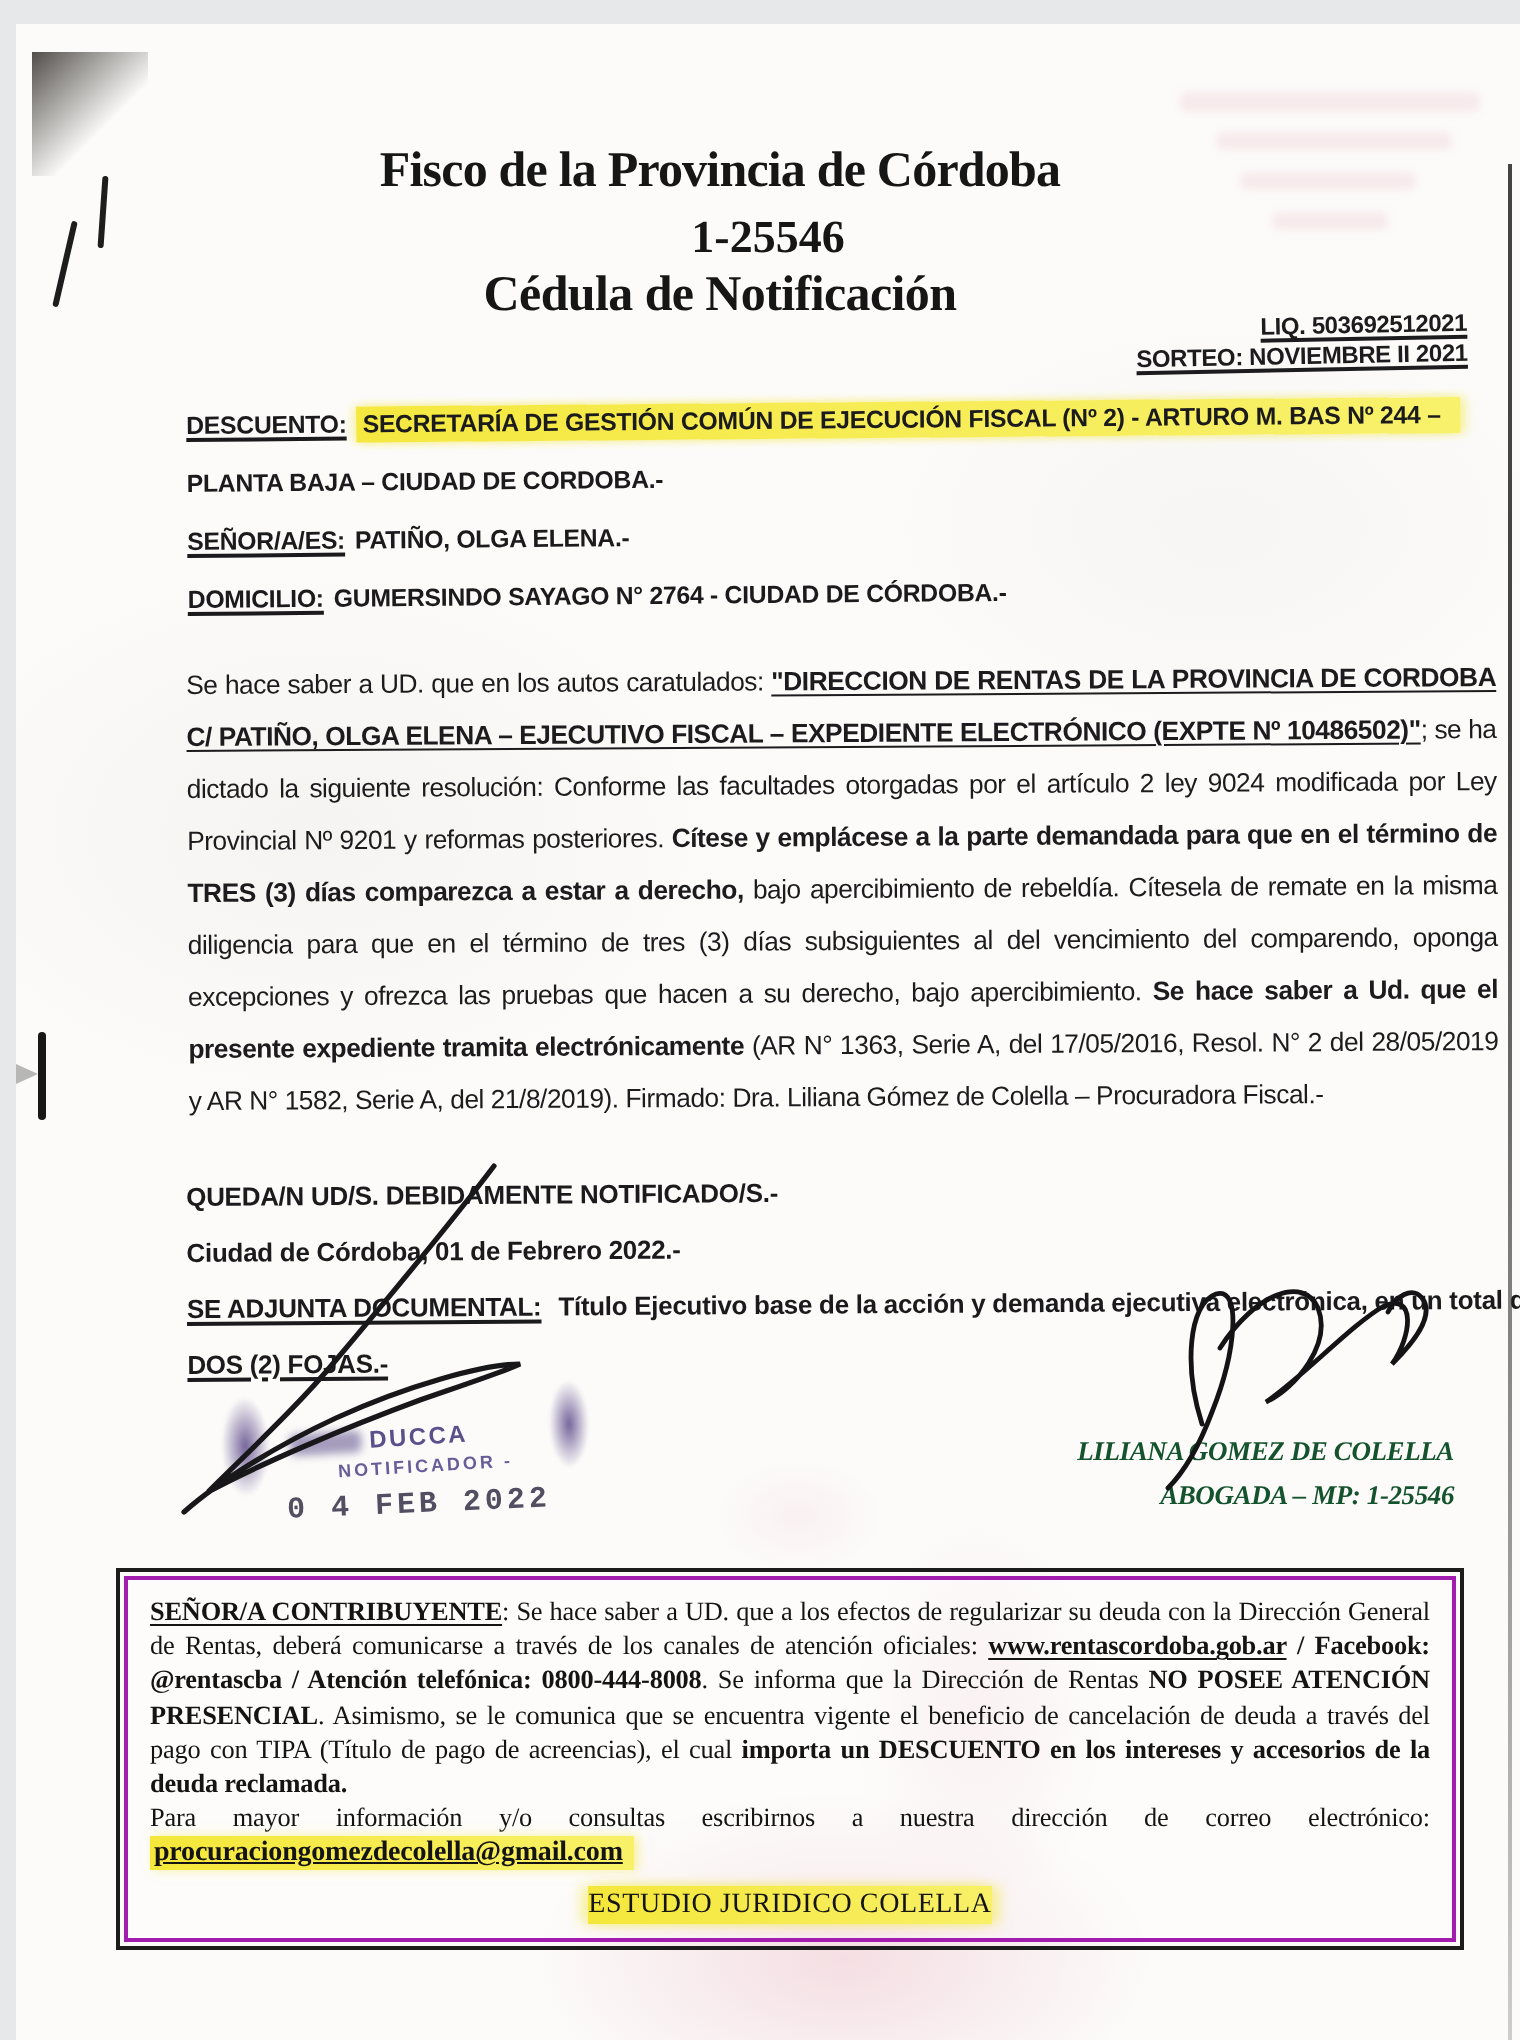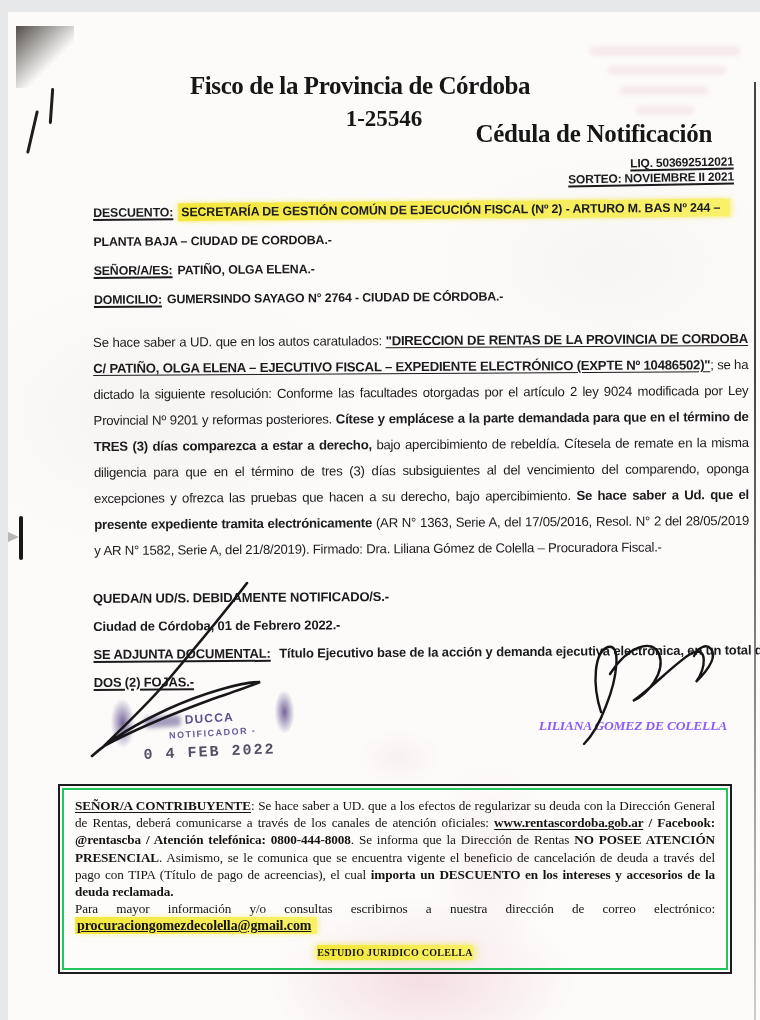--- a/index.html
+++ b/index.html
@@ -23,22 +23,22 @@
   .pen-mark{position:absolute;background:#1d1d1d;border-radius:2px;}
   .staple{position:absolute;left:11px;top:504px;width:4px;height:44px;background:#171717;border-radius:2px;}
   .staple-arrow{position:absolute;left:0px;top:520px;width:0;height:0;
       border-top:5px solid transparent;border-bottom:5px solid transparent;border-left:11px solid #9a9a9a;opacity:.7;}
   .bleed{position:absolute;background:rgba(224,150,165,.16);filter:blur(2px);border-radius:3px;}
   .doc-header{position:absolute;left:0;top:0;width:704px;text-align:center;color:#161616;}
   .t1{position:absolute;top:60px;width:100%;font-family:"Liberation Serif",serif;
       font-size:25px;font-weight:bold;letter-spacing:-.4px;text-align:center;}
   .t2{position:absolute;top:94px;width:100%;font-family:"Liberation Serif",serif;
       font-size:23px;font-weight:bold;padding-left:24px;}
-  .t3{position:absolute;top:108px;width:100%;font-family:"Liberation Serif",serif;
-      font-size:25px;font-weight:bold;letter-spacing:-.3px;text-align:right;}
+  .t3{position:absolute;top:122px;width:100%;font-family:"Liberation Serif",serif;
+      font-size:25px;font-weight:bold;letter-spacing:-.3px;}
   .refblock{position:absolute;right:26px;top:144px;text-align:right;transform:rotate(-1.1deg);}
   .refblock div{font-size:12px;font-weight:bold;color:#1c1c1e;
       text-decoration:underline;text-decoration-thickness:1.5px;text-underline-offset:2px;line-height:15px;letter-spacing:-.2px;}
 
   .recipient{position:absolute;left:85px;top:190px;width:660px;color:#1b1b1d;
       transform:rotate(-.5deg);transform-origin:left top;}
   .recipient .line{white-space:nowrap;font-size:12.4px;font-weight:bold;letter-spacing:-.15px;height:29px;line-height:22px;}
   .lbl{text-decoration:underline;text-decoration-thickness:1.5px;text-underline-offset:2px;margin-right:5px;}
   .hl{background:linear-gradient(97deg, rgba(244,230,48,.92), rgba(248,240,88,.88));
       box-shadow:3px 0 5px rgba(244,233,63,.45), -2px 0 4px rgba(244,233,63,.4);
@@ -62,37 +62,37 @@
   .stamp-name{position:absolute;left:42px;top:22px;color:#5d4f8c;font-weight:bold;
       font-size:12px;letter-spacing:1.2px;transform:rotate(-2deg);}
   .stamp-smudge{display:inline-block;width:36px;height:11px;background:rgba(93,79,140,.55);
       filter:blur(2px);vertical-align:middle;margin-right:4px;border-radius:3px;}
   .stamp-role{position:absolute;left:66px;top:38px;color:#6a5c99;font-weight:bold;
       font-size:9px;letter-spacing:1.5px;transform:rotate(-2deg);}
   .stamp-date{position:absolute;left:40px;top:54px;color:#413c52;font-weight:bold;
       font-family:"Liberation Mono",monospace;font-size:15px;letter-spacing:2px;
       transform:rotate(-1deg);opacity:.9;}
 
-  .sigblock{position:absolute;right:33px;top:703px;text-align:right;color:#8b5cf6;
+  .sigblock{position:absolute;right:33px;top:703px;text-align:right;color:#14532d;
       font-family:"Liberation Serif",serif;font-weight:bold;font-style:italic;}
   .sigblock div{font-size:13.5px;line-height:21.5px;letter-spacing:-.2px;}
 
   .notice-box{position:absolute;left:54px;top:776px;width:666px;box-sizing:border-box;
-      border:2px solid #22c55e;outline:2px solid #1c1c1c;outline-offset:2px;
+      border:2px solid #a21caf;outline:2px solid #1c1c1c;outline-offset:2px;
       padding:7px 11px 8px 11px;background:rgba(255,255,255,.25);
       font-family:"Liberation Serif",serif;color:#141414;}
   .notice-box p{margin:0;text-align:justify;font-size:13.2px;line-height:17.2px;letter-spacing:-.1px;}
   .notice-box .bu{text-decoration-thickness:1.3px;}
   .hl-email{background:linear-gradient(97deg, rgba(244,230,48,.95), rgba(248,240,88,.9));
       box-shadow:2px 0 5px rgba(244,233,63,.5);padding:1px 6px 1px 2px;
       font-weight:bold;text-decoration:underline;font-size:14px;}
   .firm{margin-top:7px;text-align:center;}
   .hl-firm{background:linear-gradient(97deg, rgba(244,230,48,.95), rgba(248,240,88,.9));
       box-shadow:4px 0 6px rgba(244,233,63,.5), -4px 0 6px rgba(244,233,63,.45);
-      padding:2px 0;font-weight:bold;font-size:10px;letter-spacing:.3px;}
+      padding:2px 0;font-weight:normal;font-size:14px;letter-spacing:.3px;}
 
   .ink-svg{position:absolute;left:0;top:0;width:760px;height:1020px;pointer-events:none;}
 </style>
 </head>
 <body>
 
 <div class="screen">
   <div class="page">
     <div class="corner-shadow"></div>
 
@@ -130,20 +130,21 @@
     <div class="stamp">
       <div class="emblem l"></div>
       <div class="emblem r"></div>
       <div class="stamp-name"><span class="stamp-smudge"></span><span>DUCCA</span></div>
       <div class="stamp-role">NOTIFICADOR -</div>
       <div class="stamp-date">0 4 FEB 2022</div>
     </div>
 
     <div class="sigblock">
       <div>LILIANA GOMEZ DE COLELLA</div>
+      <div>ABOGADA – MP: 1-25546</div>
     </div>
 
     <div class="notice-box">
       <p><span class="bu">SEÑOR/A CONTRIBUYENTE</span><span>: Se hace saber a UD. que a los efectos de regularizar su deuda con la Dirección General de Rentas, deberá comunicarse a través de los canales de atención oficiales: </span><span class="bu">www.rentascordoba.gob.ar</span><span class="b"> / Facebook: @rentascba / Atención telefónica: 0800-444-8008</span><span>. Se informa que la Dirección de Rentas </span><span class="b">NO POSEE ATENCIÓN PRESENCIAL</span><span>. Asimismo, se le comunica que se encuentra vigente el beneficio de cancelación de deuda a través del pago con TIPA (Título de pago de acreencias), el cual </span><span class="b">importa un DESCUENTO en los intereses y accesorios de la deuda reclamada.</span></p>
       <p><span>Para mayor información y/o consultas escribirnos a nuestra dirección de correo electrónico: </span><span class="hl-email">procuraciongomezdecolella@gmail.com</span></p>
       <div class="firm"><span class="hl-firm">ESTUDIO JURIDICO COLELLA</span></div>
     </div>
 
     <div class="pen-mark" style="left:42px;top:76px;width:3px;height:36px;transform:rotate(4deg)"></div>
     <div class="pen-mark" style="left:23px;top:98px;width:3px;height:44px;transform:rotate(13deg)"></div>

